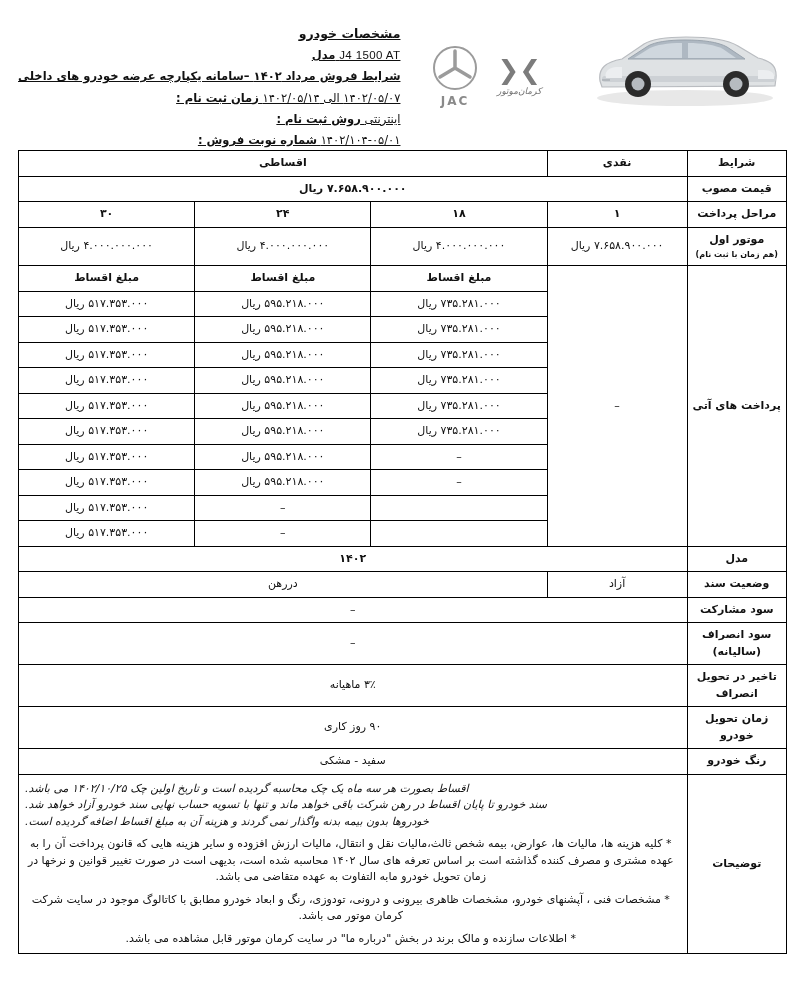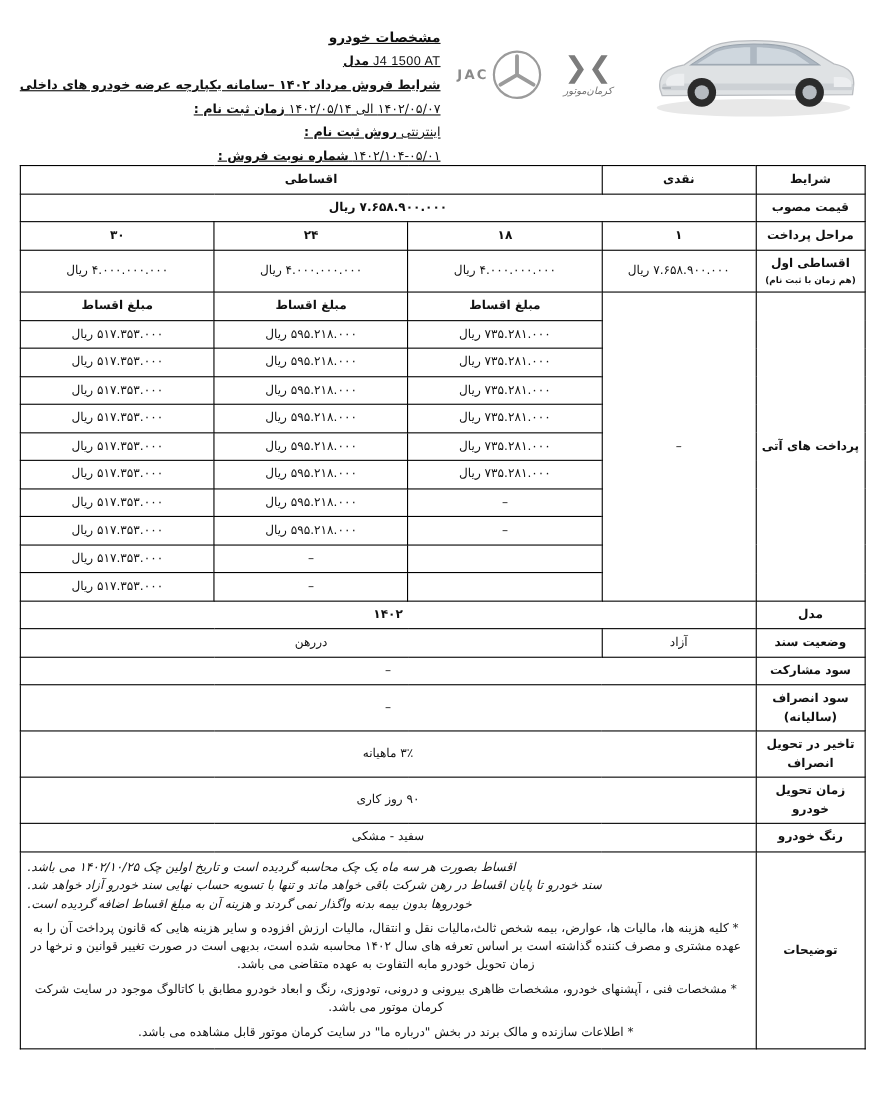--- a/index.html
+++ b/index.html
@@ -16,21 +16,21 @@
   .hdr-right{direction:rtl;text-align:right;font-size:11.5px;line-height:1.85;padding-top:8px;text-decoration:underline;}
   .hdr-right .title{font-weight:bold;font-size:12.5px;}
   .hdr-right .row{white-space:nowrap;}
   .hdr-right .lbl{font-weight:bold;}
   .model-en{font-family:"Liberation Sans",sans-serif;letter-spacing:.4px;margin-top:24px;}
 
   .hdr-mid{display:flex;align-items:center;gap:18px;padding-top:30px;}
   .logo-kmc{display:flex;flex-direction:column;align-items:center;gap:3px;}
   .logo-kmc .mark{font-size:26px;color:#7c7c7c;line-height:1;}
   .logo-kmc .wordmark{font-size:9px;color:#6f6f6f;letter-spacing:.5px;font-style:italic;}
-  .logo-jac{display:flex;flex-direction:row;align-items:center;gap:2px;}
+  .logo-jac{display:flex;flex-direction:column;align-items:center;gap:2px;}
   .logo-jac .jac-word{font-size:12px;font-weight:bold;color:#8a8a8a;letter-spacing:2px;}
 
   .hdr-left{width:215px;padding-top:4px;}
   .car{position:relative;width:205px;height:92px;}
 
   
   table.spec{border-collapse:collapse;width:100%;table-layout:fixed;direction:rtl;}
   table.spec td{
     border:1px solid #000;
     font-size:11px;
@@ -136,21 +136,21 @@
       <tr>
         <td class="lbl-cell">مراحل پرداخت</td>
         <td class="b">۱</td>
         <td class="b">۱۸</td>
         <td class="b">۲۴</td>
         <td class="b">۳۰</td>
       </tr>
 
       <tr>
         <td class="lbl-cell">
-          <span>اقساطی اول</span>
+          <span>موتور اول</span>
           <span class="sub-lbl">(هم زمان با ثبت نام)</span>
         </td>
         <td class="num">۷.۶۵۸.۹۰۰.۰۰۰ ریال</td>
         <td class="num">۴.۰۰۰.۰۰۰.۰۰۰ ریال</td>
         <td class="num">۴.۰۰۰.۰۰۰.۰۰۰ ریال</td>
         <td class="num">۴.۰۰۰.۰۰۰.۰۰۰ ریال</td>
       </tr>
 
       <tr>
         <td class="lbl-cell" rowspan="11">پرداخت های آتی</td>

